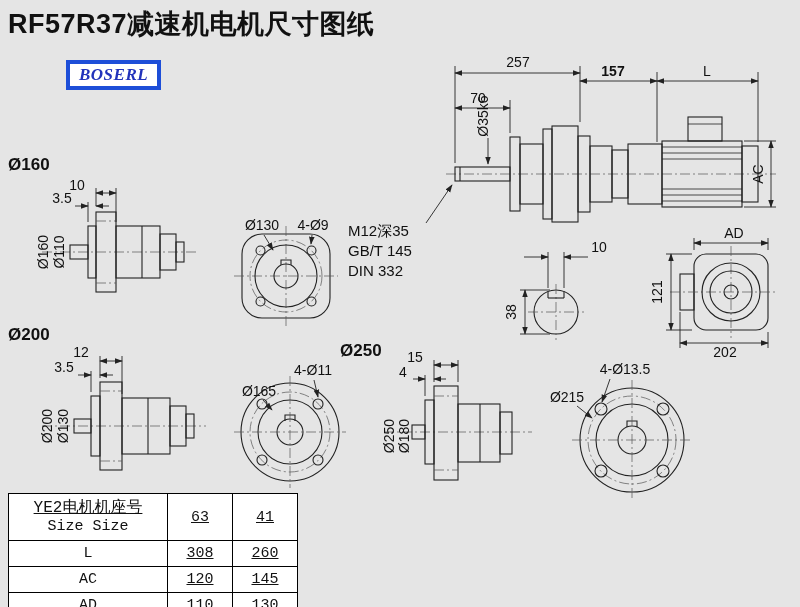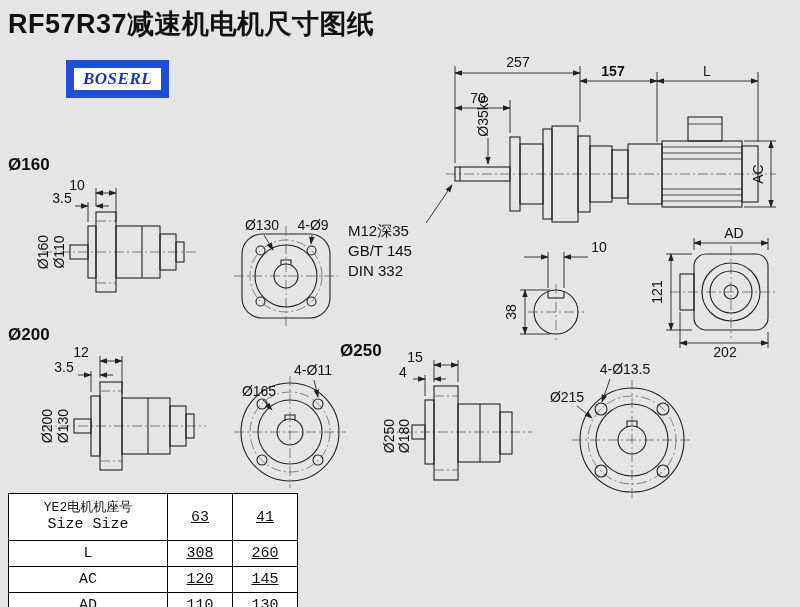--- a/index.html
+++ b/index.html
@@ -7,21 +7,21 @@
     position:relative; width:800px; height:607px; background:#e5e5e5;
     font-family:"Liberation Sans", sans-serif; color:#111; overflow:hidden;
   }
   .title {
     position:absolute; left:8px; top:6px;
     font-size:27px; font-weight:bold; letter-spacing:0.5px;
     font-family:"Liberation Sans", sans-serif;
   }
   .logo {
     position:absolute; left:66px; top:60px;
-    border:8px solid #1d4ed8; padding:1px 9px;
+    border:4px solid #1d4ed8; padding:1px 9px;
     font-family:"Liberation Serif", serif;
     font-weight:bold; font-style:italic; font-size:17px;
     color:#2233bb; background:#fff; letter-spacing:0.5px;
   }
   svg.draw { position:absolute; left:0; top:0; }
   .ln  { stroke:#222; stroke-width:1.1; fill:none; }
   .fin { stroke:#222; stroke-width:0.8; fill:none; }
   .cl  { stroke:#555; stroke-width:0.7; fill:none; stroke-dasharray:10 3 2 3; }
   .dm  { stroke:#222; stroke-width:0.9; fill:none; }
   text { font-family:"Liberation Sans", sans-serif; fill:#111; }
@@ -29,21 +29,21 @@
   .dtb { font-size:14px; font-weight:bold; }
   .nt  { font-size:15px; }
   .lb  { font-size:17px; font-weight:bold; }
   .tbl { position:absolute; left:8px; top:493px; }
   .tbl table { border-collapse:collapse; background:#fff; }
   .tbl td {
     border:1.2px solid #000; text-align:center; vertical-align:middle;
     font-size:15px; font-family:"Liberation Mono","Liberation Sans",monospace;
   }
   .hcell { width:150px; padding:2px 4px; line-height:1.25; }
-  .hcell .cn { font-size:13px; }
+  .hcell .cn { font-size:16px;text-decoration:underline; }
   .vcell { width:62px; height:23px;text-decoration:underline; }
   .hrow td { height:42px; }
 </style>
 </head>
 <body>
 
 <div class="page">
 
   <div class="title">RF57R37减速机电机尺寸图纸</div>
   <div class="logo">

